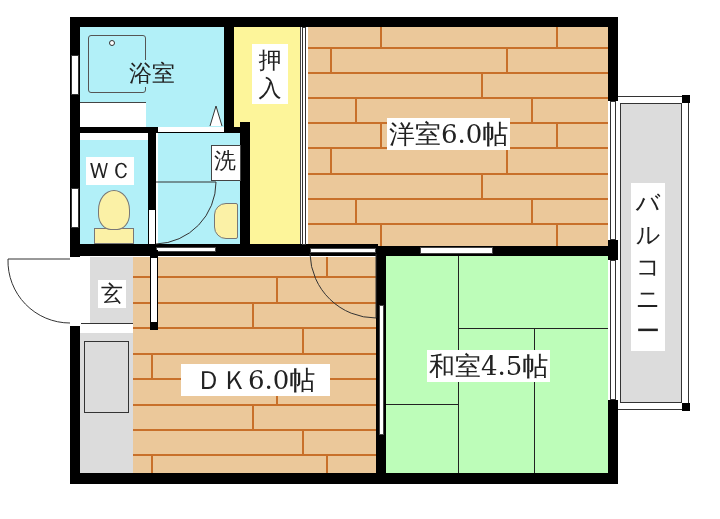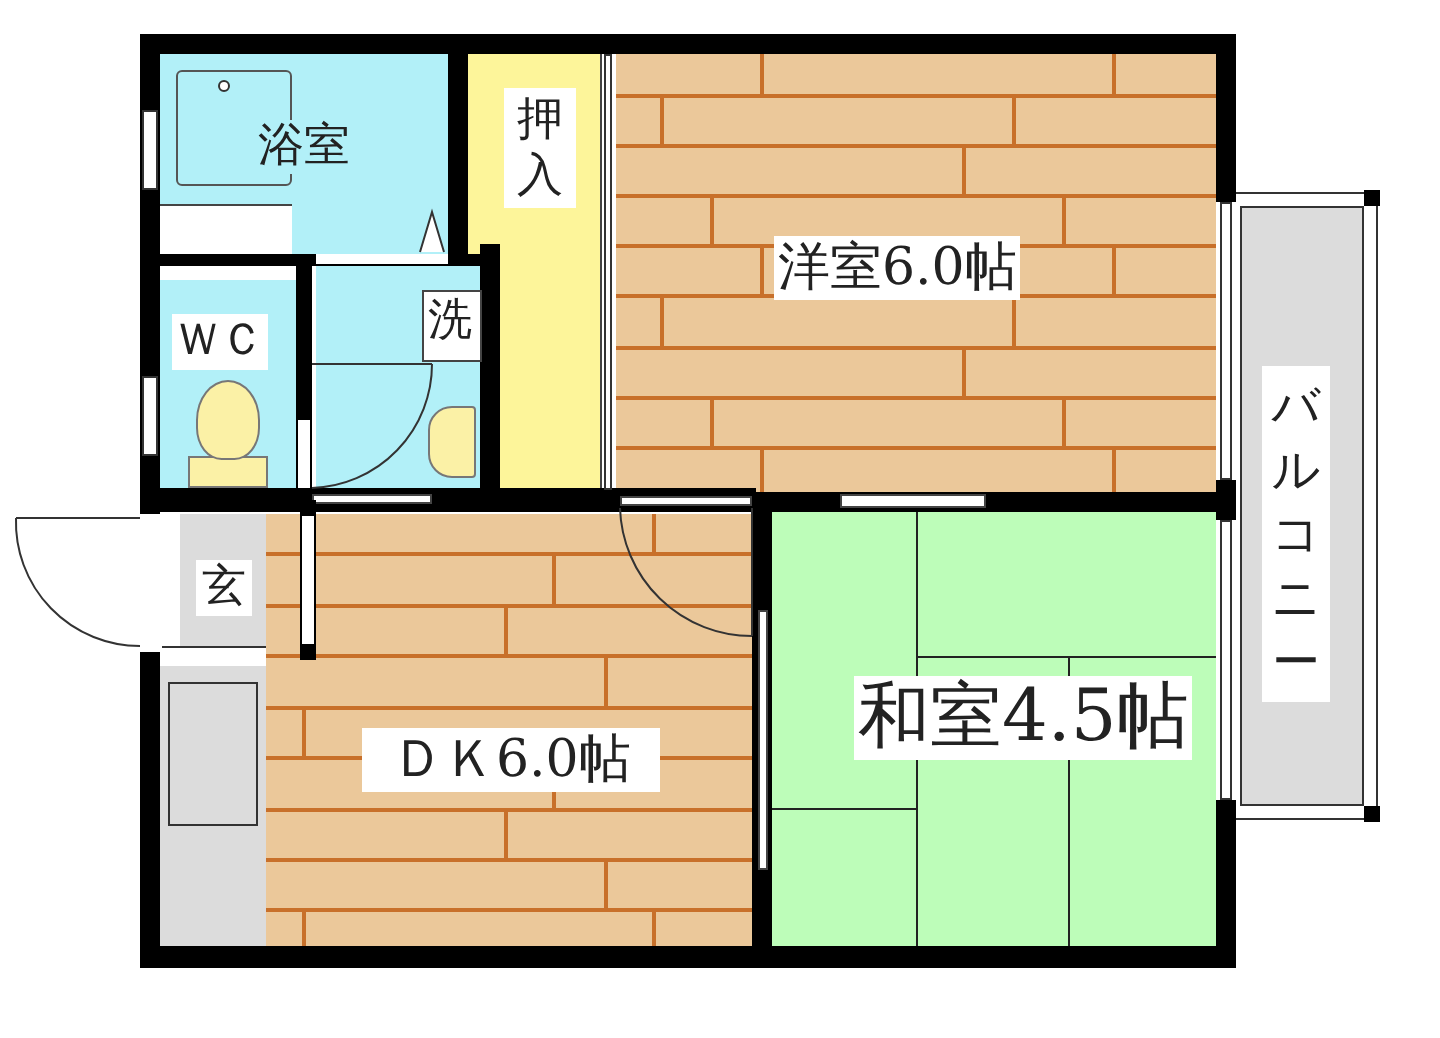--- a/index.html
+++ b/index.html
@@ -150,14 +150,14 @@
 <div class="abs" style="left:214px;top:203px;width:24px;height:36px;background:#fbf1a6;border:1px solid #777;border-radius:12px 2px 2px 12px;"></div>
 <div class="abs" style="left:211px;top:145px;width:30px;height:36px;border:1px solid #444;background:#fff;"></div>
 
 <div class="label" style="left:126px;top:60px;font-size:23px;padding:2px 3px;background:#b2f0f8;">浴室</div>
 <div class="label" style="left:252px;top:44px;font-size:23px;width:36px;white-space:normal;line-height:28px;text-align:center;padding:2px 0;background:#fff;">押入</div>
 <div class="label" style="left:387px;top:118px;font-size:26px;padding:3px 2px;">洋室6.0帖</div>
 <div class="label" style="left:86px;top:157px;font-size:22px;padding:3px 2px;">ＷＣ</div>
 <div class="label" style="left:214px;top:150px;font-size:22px;background:transparent;">洗</div>
 <div class="label" style="left:98px;top:280px;font-size:22px;padding:3px;">玄</div>
 <div class="label" style="left:181px;top:364px;font-size:26px;padding:3px 15px;">ＤＫ6.0帖</div>
-<div class="label" style="left:427px;top:338px;font-size:36px;padding:3px 2px;">和室4.5帖</div>
+<div class="label" style="left:427px;top:350px;font-size:26px;padding:3px 2px;">和室4.5帖</div>
 <div class="label" style="left:631px;top:183px;font-size:24px;width:34px;white-space:normal;word-break:break-all;line-height:32px;text-align:center;padding:4px 0;">バルコニー</div>
 
 </body></html>

